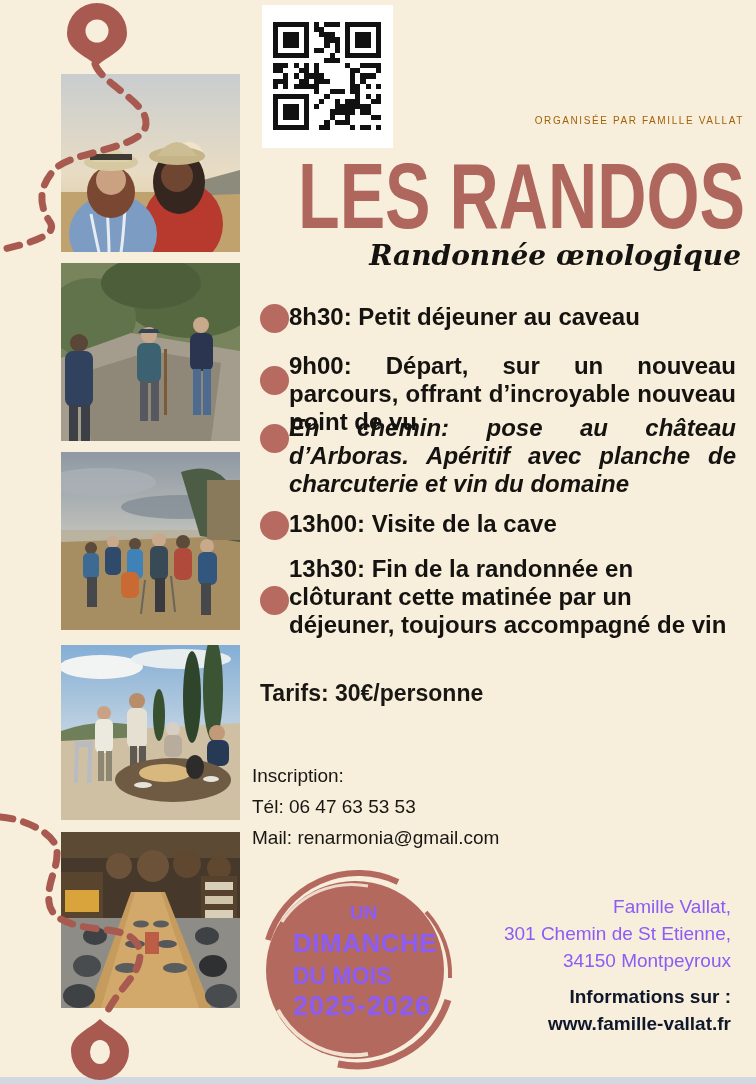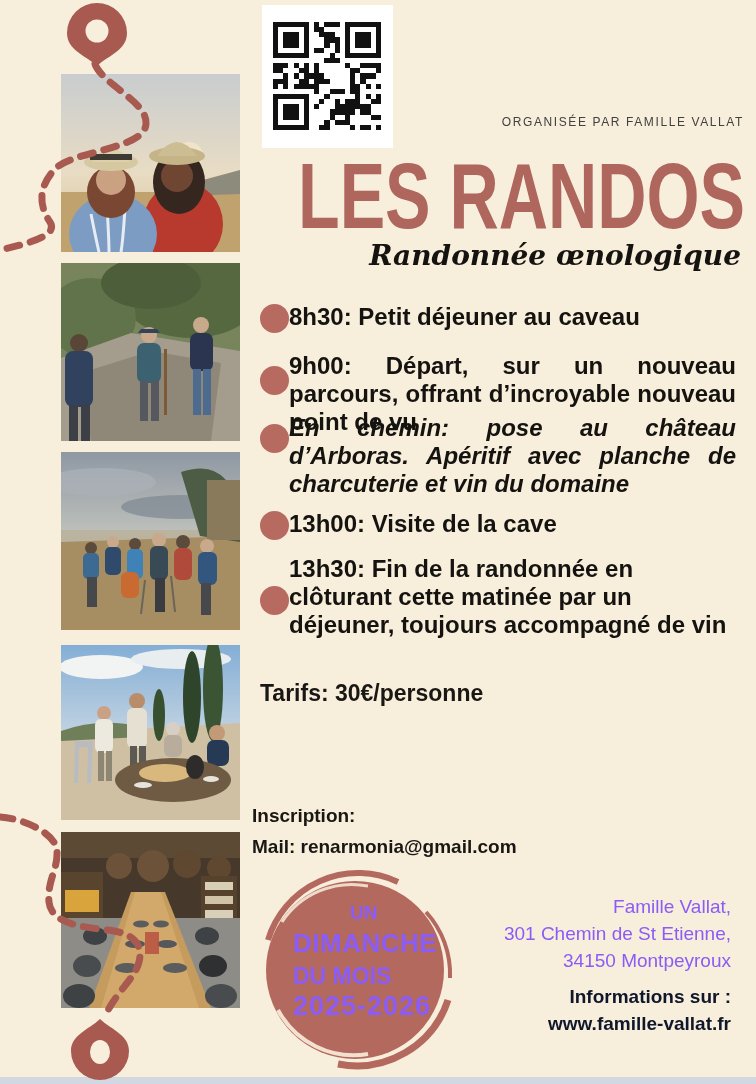--- a/index.html
+++ b/index.html
@@ -6,22 +6,22 @@
   .poster{
     position:relative; width:756px; height:1084px;
     background:#f8eedc; overflow:hidden;
     font-family:"Liberation Sans", sans-serif;
     color:#191714;
   }
   .abs{position:absolute;}
 
   
   .organizer{
-    top:115px; right:12px; font-size:12px; letter-spacing:1.6px;
-    color:#404040; font-weight:400;
+    top:115px; right:12px; font-size:10px; letter-spacing:1.6px;
+    color:#a16207; font-weight:400;
   }
   .title-svg{top:144px; left:297px; width:450px; height:96px;}
   .subtitle{
     top:239px; right:15px; font-size:28px; font-weight:bold; font-style:italic;
     font-family:"DejaVu Serif", serif; color:#151310;
   }
 
   
   .qr-box{top:5px; left:262px; width:131px; height:143px; background:#ffffff;}
   .qr-box svg{position:absolute; left:11px; top:17px;}
@@ -47,21 +47,21 @@
   }
   .just p{text-align:justify; text-align-last:left;}
   .si1{top:303px;} .si1 .sched-dot{margin-top:1px;}
   .si2{top:352px;} .si2 .sched-dot{margin-top:14px;}
   .si3{top:414px;font-style:italic;} .si3 .sched-dot{margin-top:10px;}
   .si4{top:510px;} .si4 .sched-dot{margin-top:1px;}
   .si5{top:555px;} .si5 .sched-dot{margin-top:31px;}
 
   
   .tarifs{top:680px; left:260px; font-size:23px; font-weight:bold;}
-  .inscription{top:760px; left:252px; font-size:19px; font-weight:bold; line-height:31px;margin-top:40px;}
+  .inscription{top:760px; left:252px; font-size:19px; font-weight:normal; line-height:31px;}
 
   
   .dates{top:641px; left:593px;}
   .dates-heading{font-size:19px; font-weight:bold; margin:0 0 8px 0;}
   .dates ul{list-style:none; margin:0; padding:0;}
   .dates li{
     font-size:18px; font-weight:bold; line-height:25px;
     padding-left:18px; position:relative;
   }
   .dates li::before{
@@ -438,20 +438,21 @@
   </div>
   <div class="abs sched-item si5">
     <div class="sched-dot"></div>
     <p>13h30: Fin de la randonnée en clôturant cette matinée par un déjeuner, toujours accompagné de vin</p>
   </div>
 
   <div class="abs tarifs">Tarifs: 30€/personne</div>
 
   <div class="abs inscription">
     <div>Inscription:</div>
+    <div>Tél: 06 47 63 53 53</div>
     <div>Mail: renarmonia@gmail.com</div>
   </div>
 
 
   <svg class="abs badge-svg" viewBox="0 0 216 218">
     <circle cx="107" cy="110" r="89" fill="#b4695f"></circle>
     <path d="M20 80 A94 94 0 0 1 150 22" fill="none" stroke="#b4695f" stroke-width="6"></path>
     <path d="M200 140 A96 96 0 0 1 90 204" fill="none" stroke="#b4695f" stroke-width="7"></path>
     <path d="M178 52 A92 92 0 0 1 202 118" fill="none" stroke="#b4695f" stroke-width="4"></path>
     <path d="M30 150 A86 86 0 0 0 120 194" fill="none" stroke="#f8eedc" stroke-width="4" opacity="0.9"></path>

